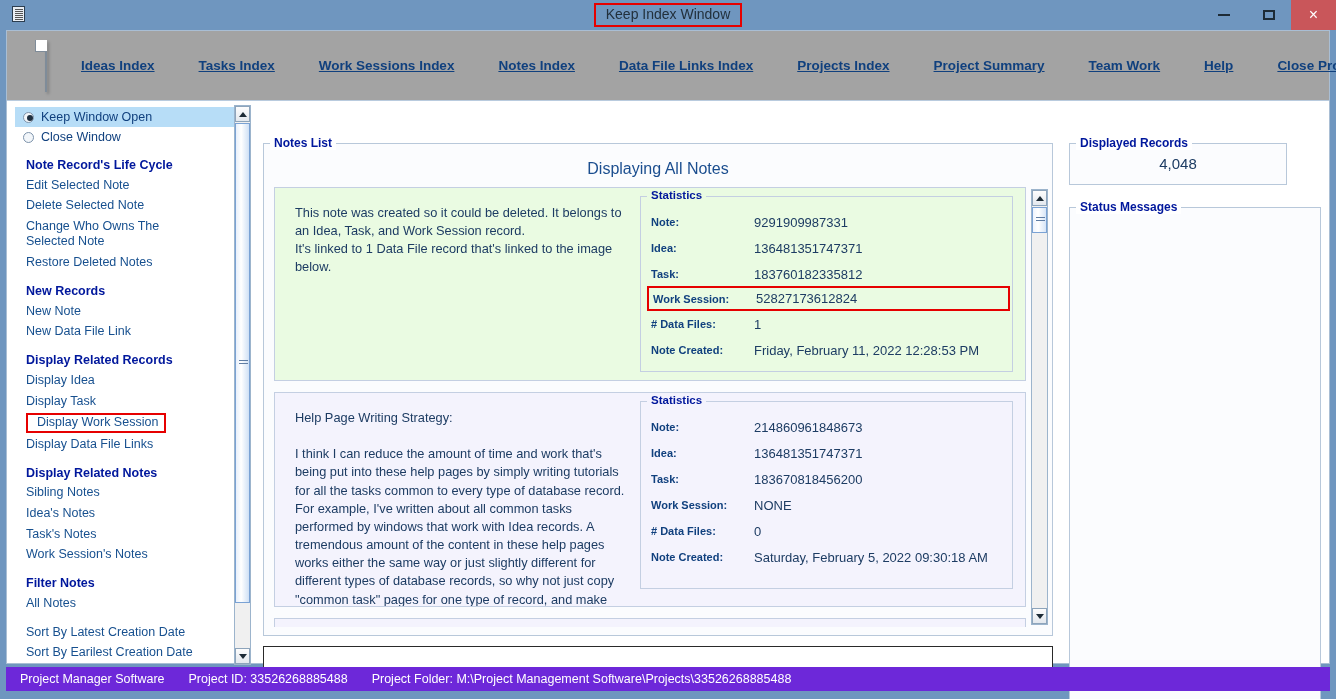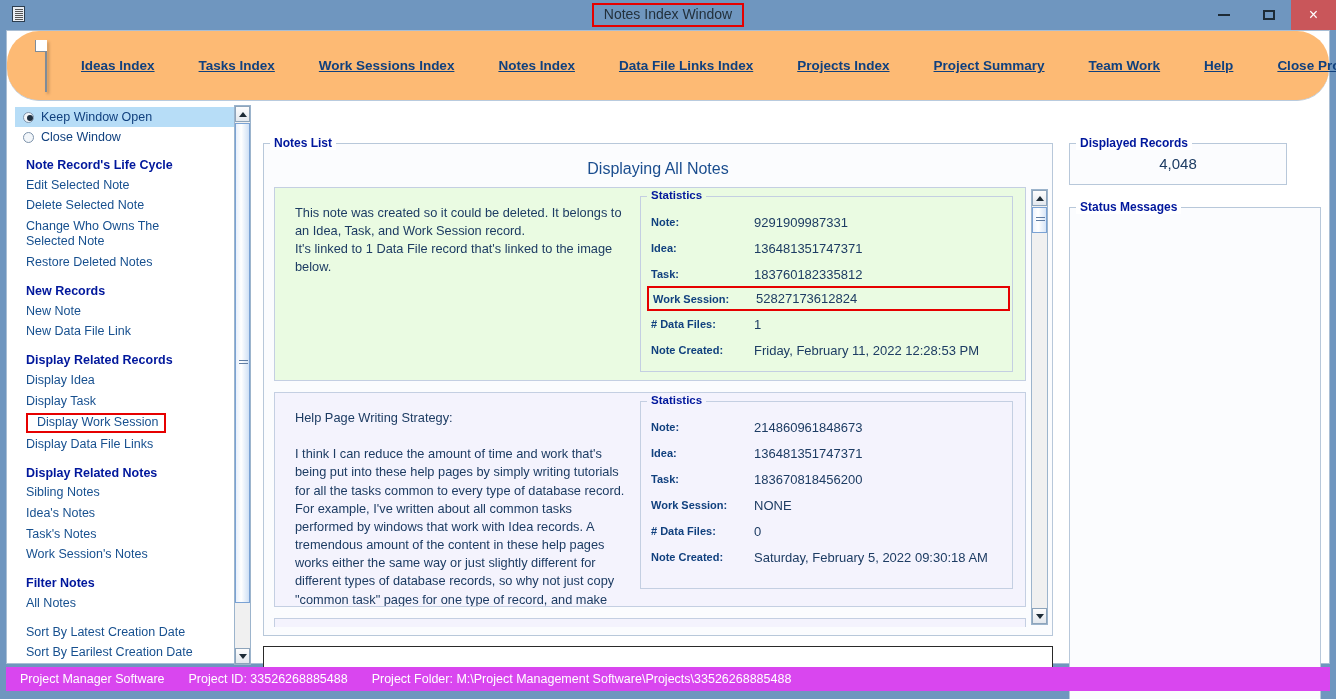--- a/index.html
+++ b/index.html
@@ -70,23 +70,23 @@
   .client {
     position: absolute; left: 6px; top: 30px;
     width: 1324px; height: 634px;
     background: #ffffff;
     border: 1px solid #a9bed4;
   }
   
   .navbar {
     position: absolute; left: 0; top: 0;
     width: 1322px; height: 70px;
-    background: #fdba74;
+    background: #a3a3a3;
     border-bottom: 1px solid #b9cbde;
-    display: flex; align-items: center; border-radius: 32px;
+    display: flex; align-items: center;
   }
   .app-icon {
     margin-left: 38px;
     width: 46px; height: 52px;
     background: linear-gradient(#ffffff, #eaeef4);
     border: 1px solid #7f8c99;
     position: relative;
     box-shadow: 2px 2px 3px rgba(0,0,0,0.25);
   }
   .app-icon .lines {
@@ -271,37 +271,37 @@
   .records-box { left: 1062px; top: 112px; width: 218px; height: 42px; }
   .status-box  { left: 1062px; top: 176px; width: 252px; height: 514px; }
   .records-value {
     text-align: center; color: #1d3c63; font-size: 15px; padding-top: 11px;
   }
 
   
   .statusbar {
     position: absolute; left: 6px; top: 667px;
     width: 1324px; height: 24px;
-    background: #d946ef;
+    background: #6d28d9;
     color: #ffffff; font-size: 12.5px;
     display: flex; align-items: center; gap: 24px;
     padding-left: 14px;
   }
 </style>
 </head>
 <body>
 
 <div class="window">
 
   <div class="titlebar">
     <div class="titlebar-icon">
       <div class="doc"></div>
     </div>
     <div class="title-text-wrap">
-      <div class="title-text">Notes Index Window</div>
+      <div class="title-text">Keep Index Window</div>
     </div>
     <div class="win-controls">
       <div class="win-btn">
         <span class="min-glyph"></span>
       </div>
       <div class="win-btn">
         <span class="max-glyph"></span>
       </div>
       <div class="win-btn close">
         <span class="close-glyph">×</span>

